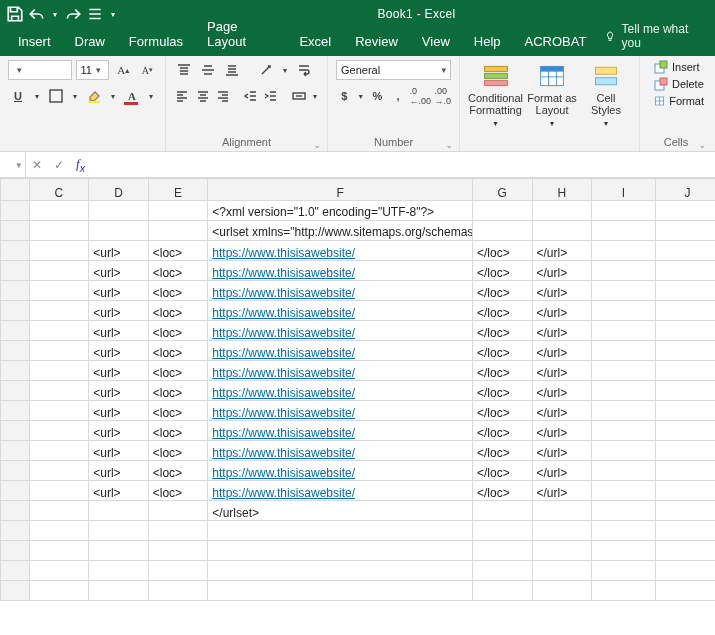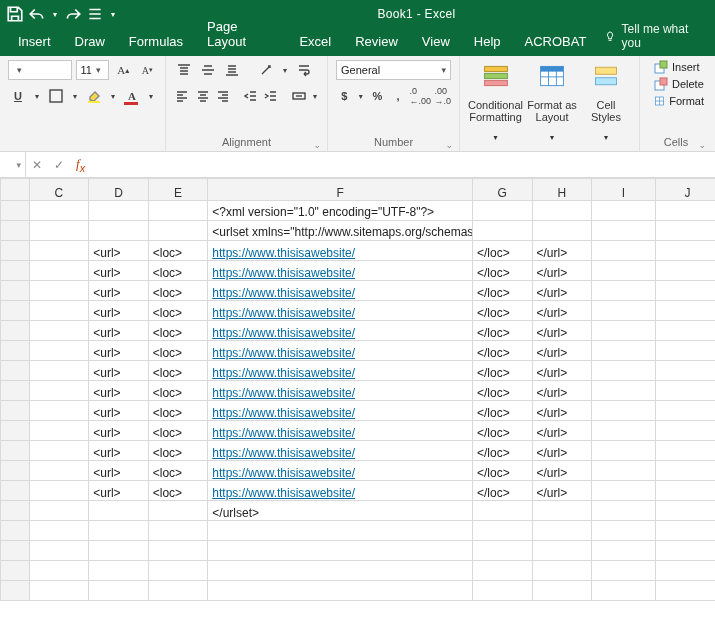--- a/index.html
+++ b/index.html
@@ -20,32 +20,32 @@
 
 .ribbon { height: 96px; background: #f3f3f3; border-bottom: 1px solid #d8d8d8; display: flex; font-size: 11px; }
 .group { border-right: 1px solid #e1e1e1; padding: 4px 8px 0 8px; display: flex; flex-direction: column; justify-content: space-between; }
 .group-label { text-align: center; color: #666; font-size: 11px; padding-bottom: 3px; position: relative; }
 .group-label::after { content: "⌄"; position: absolute; right: -2px; bottom: 1px; font-size: 9px; color: #888; }
 .row { display: flex; align-items: center; gap: 4px; }
 .ctrl { height: 20px; border: 1px solid #c6c6c6; background: #fff; display: inline-flex; align-items: center; padding: 0 4px; font-size: 11px; }
 .ctrl .dd { margin-left: 4px; font-size: 9px; color: #555; }
 .ibtn { width: 20px; height: 20px; display: inline-flex; align-items: center; justify-content: center; cursor: pointer; color: #444; }
 .ibtn svg { width: 14px; height: 14px; stroke: currentColor; fill: none; stroke-width: 1.4; }
-.big { width: 44px; display: flex; flex-direction: column; align-items: center; justify-content: flex-start; gap: 9px; cursor: pointer; text-align: center; font-size: 11px; line-height: 12px; color: #333; padding-top: 2px; }
+.big { width: 44px; display: flex; flex-direction: column; align-items: center; justify-content: flex-start; gap: 2px; cursor: pointer; text-align: center; font-size: 11px; line-height: 12px; color: #333; padding-top: 2px; }
 .big svg { width: 28px; height: 28px; }
 .styles .big { width: 56px; }
 .cells-row { display: flex; flex-direction: column; gap: 3px; padding-left: 6px; }
 .crow { display: flex; align-items: center; gap: 4px; font-size: 11px; cursor: pointer; }
 .crow svg { width: 14px; height: 14px; }
 
 
 .fbar { height: 26px; border-bottom: 1px solid #d8d8d8; display: flex; align-items: center; background: #fff; }
 .namebox { width: 22px; margin-left: 4px; border-right: 1px solid #d8d8d8; height: 100%; display: flex; align-items: center; justify-content: flex-end; padding-right: 4px; }
 .fx-btn { width: 22px; text-align: center; cursor: pointer; color: #888; }
-.fx { font-style: italic; font-family: "Cambria Math", serif; font-size: 13px; color: #c2410c; padding: 0 6px; }
+.fx { font-style: italic; font-family: "Cambria Math", serif; font-size: 13px; color: #4c1d95; padding: 0 6px; }
 .fin { flex: 1; height: 100%; border: none; outline: none; font-size: 12px; padding-left: 4px; }
 
 
 .grid { height: calc(635px - 28px - 28px - 96px - 26px); overflow: hidden; position: relative; }
 table { border-collapse: collapse; table-layout: fixed; width: 720px; }
 th, td { border: 1px solid #d9d9d9; height: 20px; font-size: 12px; padding: 0 4px; overflow: hidden; white-space: nowrap; text-align: left; vertical-align: bottom; }
 th { background: #f3f3f3; font-weight: normal; color: #333; text-align: center; height: 22px; position: relative; }
 th.rowh { width: 26px; background: #f3f3f3; text-align: center; }
 td.rowh { background: #f3f3f3; text-align: center; color: #333; width: 26px; }
 .colC { width: 54px; } .colD { width: 54px; } .colE { width: 54px; }

